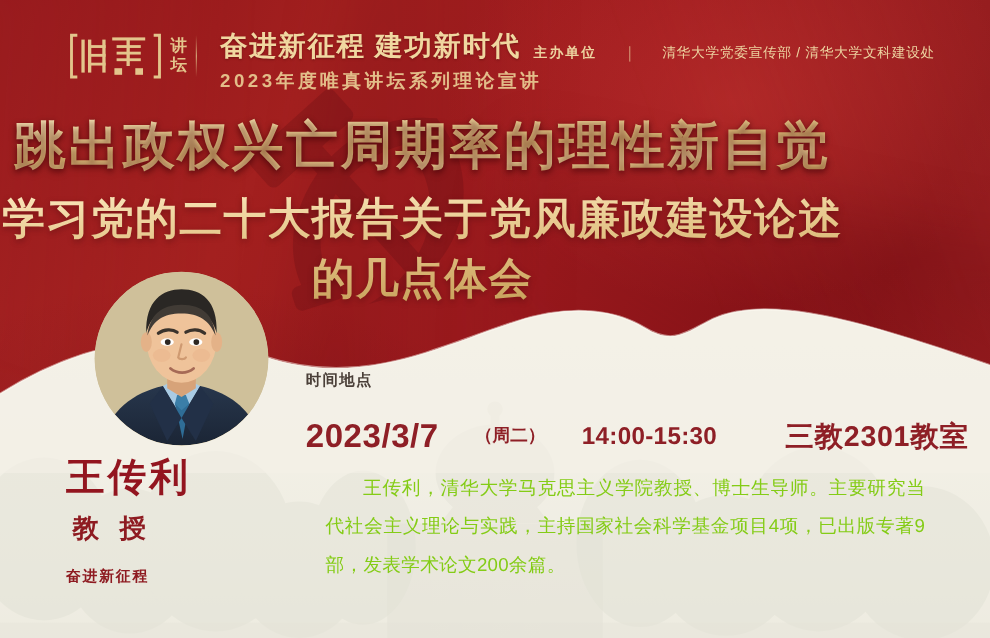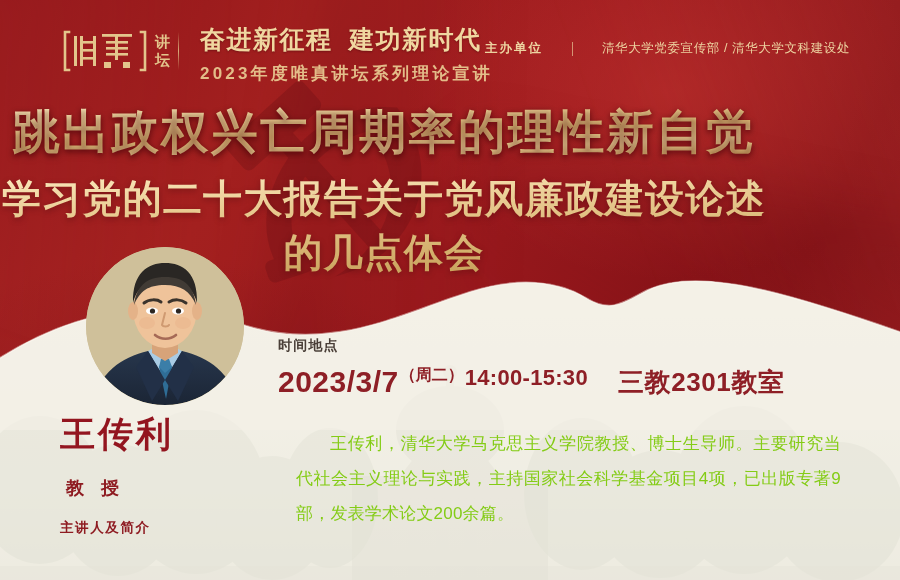--- a/index.html
+++ b/index.html
@@ -106,21 +106,20 @@
     left: 200px;
     top: 28px;
   }
   .slogan-main {
     color: #f0d7a0;
     font-size: 25px;
     font-weight: 700;
     letter-spacing: 1.5px;
     line-height: 1.12;
     text-shadow: 0 1px 2px rgba(70,6,10,.45);
-    font-family: Liberation Mono, monospace;
   }
   .slogan-sub {
     margin-top: 6px;
     color: #e6c48e;
     font-size: 17px;
     letter-spacing: 3.2px;
     font-weight: 600;
     opacity: .96;
   }
   .organizer {
@@ -197,23 +196,23 @@
     width: 210px;
   }
   .speaker-name {
     color: #93151f;
     font-size: 35px;
     font-weight: 900;
     letter-spacing: 3px;
     line-height: 1.1;
   }
   .speaker-title {
-    margin-top: 22px;
+    margin-top: 10px;
     color: #8e1b21;
-    font-size: 18px;
+    font-size: 24px;
     font-weight: 800;
     letter-spacing: 6px;
     padding-left: 6px;
   }
   .speaker-label {
     margin-top: 19px;
     color: #8e1b21;
     font-size: 13.5px;
     font-weight: 700;
     letter-spacing: 1.6px;
@@ -225,25 +224,26 @@
     left: 278px;
     top: 337px;
   }
   .schedule-label {
     color: #4a3f38;
     font-size: 14px;
     font-weight: 700;
     letter-spacing: 1.2px;
   }
   .schedule-line {
-    margin-top: 10px;
+    margin-top: 24px;
     display: flex;
-    align-items: flex-start;
+    align-items: center;
     color: #8e1f26;
     white-space: nowrap;
+    gap: 32px;
   }
   .sch-date  { font-size: 30px; font-weight: 700; letter-spacing: .5px; }
   .sch-week  { font-size: 16px; font-weight: 600; padding: 0 1px; }
   .sch-time  { font-size: 22px; font-weight: 600; letter-spacing: .3px; }
   .sch-room  { font-size: 26px; font-weight: 700; letter-spacing: .6px; padding-left: 30px; }
 
   
   .bio {
     position: absolute;
     left: 296px;
@@ -446,21 +446,21 @@
 
         <ellipse cx="61" cy="76" rx="8" ry="6" fill="#e8ab84" opacity=".35"></ellipse>
         <ellipse cx="97" cy="76" rx="8" ry="6" fill="#e8ab84" opacity=".35"></ellipse>
       </g>
     </svg>
   </div>
 
   <div class="speaker">
     <div class="speaker-name">王传利</div>
     <div class="speaker-title">教 授</div>
-    <div class="speaker-label">主讲人及简介</div>
+    <div class="speaker-label">奋进新征程</div>
   </div>
 
   <div class="schedule">
     <div class="schedule-label">时间地点</div>
     <div class="schedule-line">
       <span class="sch-date">2023/3/7</span>
       <span class="sch-week">（周二）</span>
       <span class="sch-time">14:00-15:30</span>
       <span class="sch-room">三教2301教室</span>
     </div>

